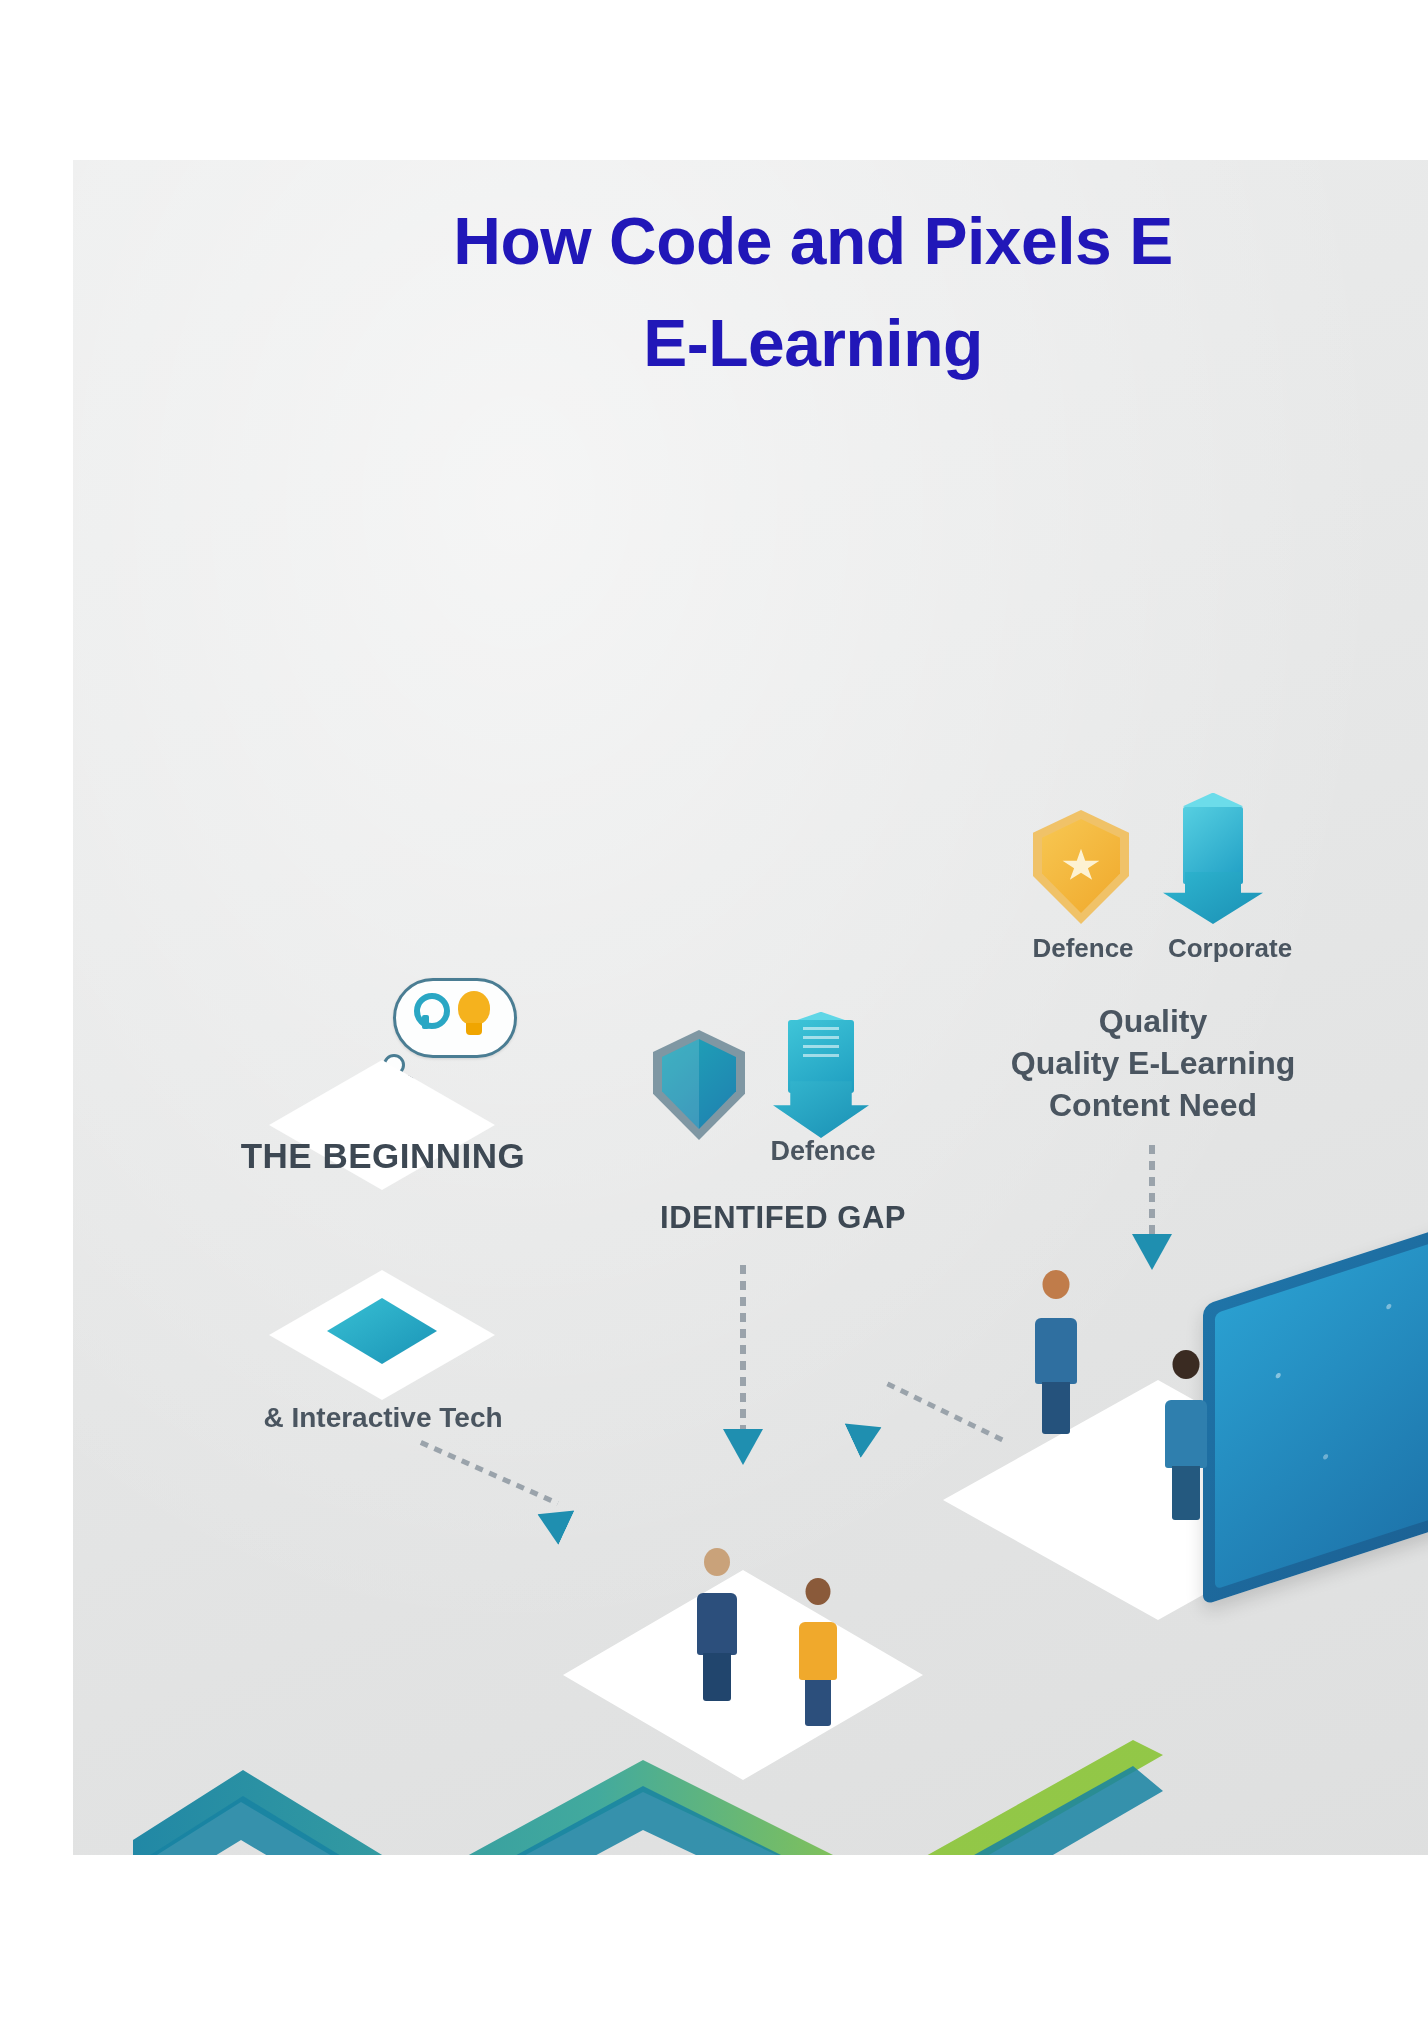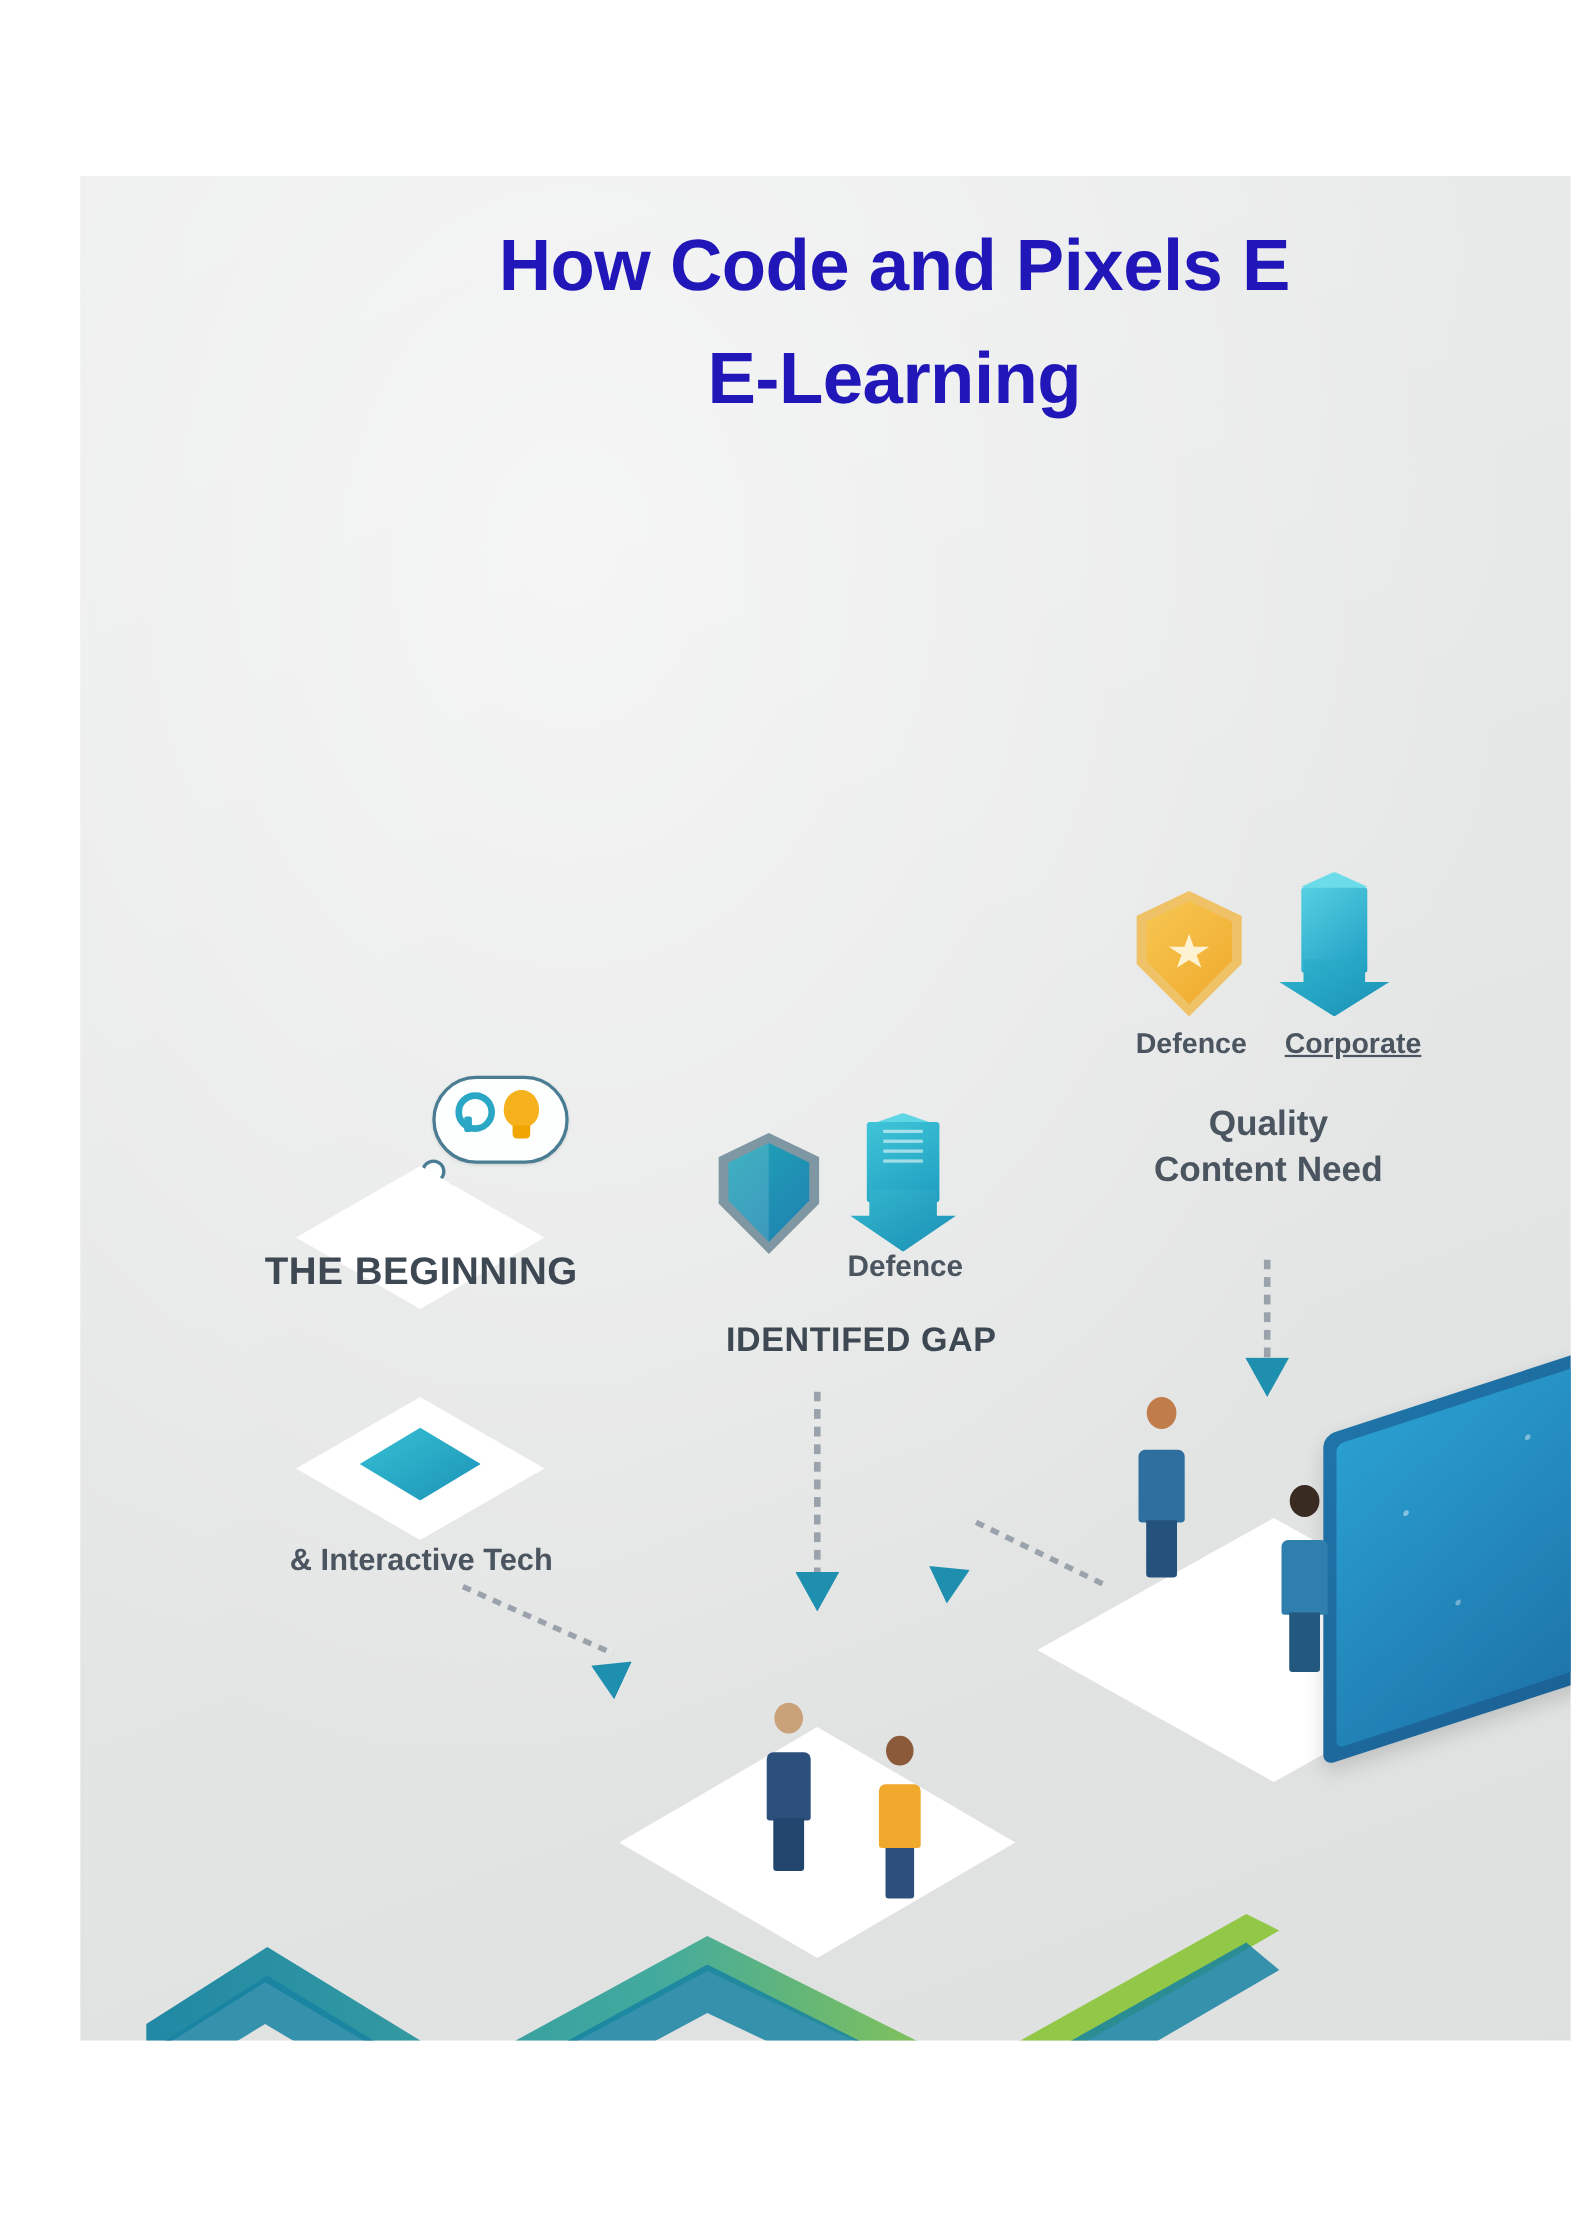--- a/index.html
+++ b/index.html
@@ -268,24 +268,25 @@
       <div class="star"></div>
     </div>
 
     <div class="cube" style="left:1090px;top:640px;width:100px;height:124px;">
       <div class="cbtop"></div>
       <div class="cb"></div>
       <div class="arrow"></div>
     </div>
 
     <div class="cap-reg" style="left:930px;top:772px;width:160px;font-size:26px;">Defence</div>
-    <div class="cap-reg" style="left:1062px;top:772px;width:190px;font-size:26px;text-decoration:underline;">Corporate</div>
+    <div class="cap-reg" style="left:1062px;top:772px;width:190px;font-size:26px;">Corporate</div>
 
     <div class="cap-reg" style="left:870px;top:840px;width:420px;font-size:32px;line-height:1.32;">
       <div>Quality</div>
+      <div>Quality E-Learning</div>
       <div>Content Need</div>
     </div>
 
     <div class="dot-arrow-v" style="left:1076px;top:985px;height:125px;">
       <div class="line"></div>
       <div class="head"></div>
     </div>
 
     <div class="dot-arrow-v" style="left:667px;top:1105px;height:200px;">
       <div class="line"></div>

